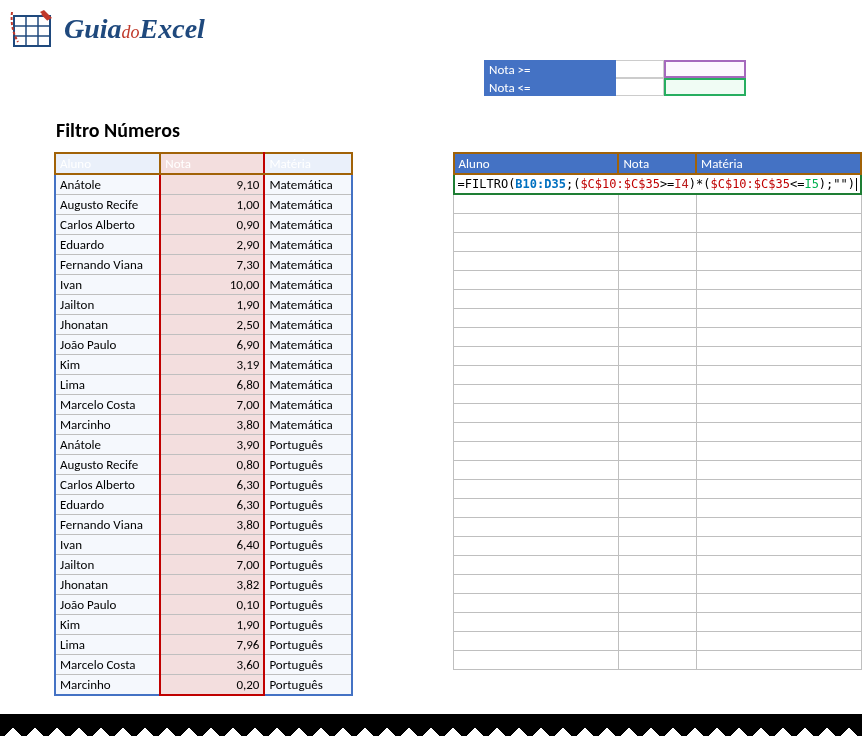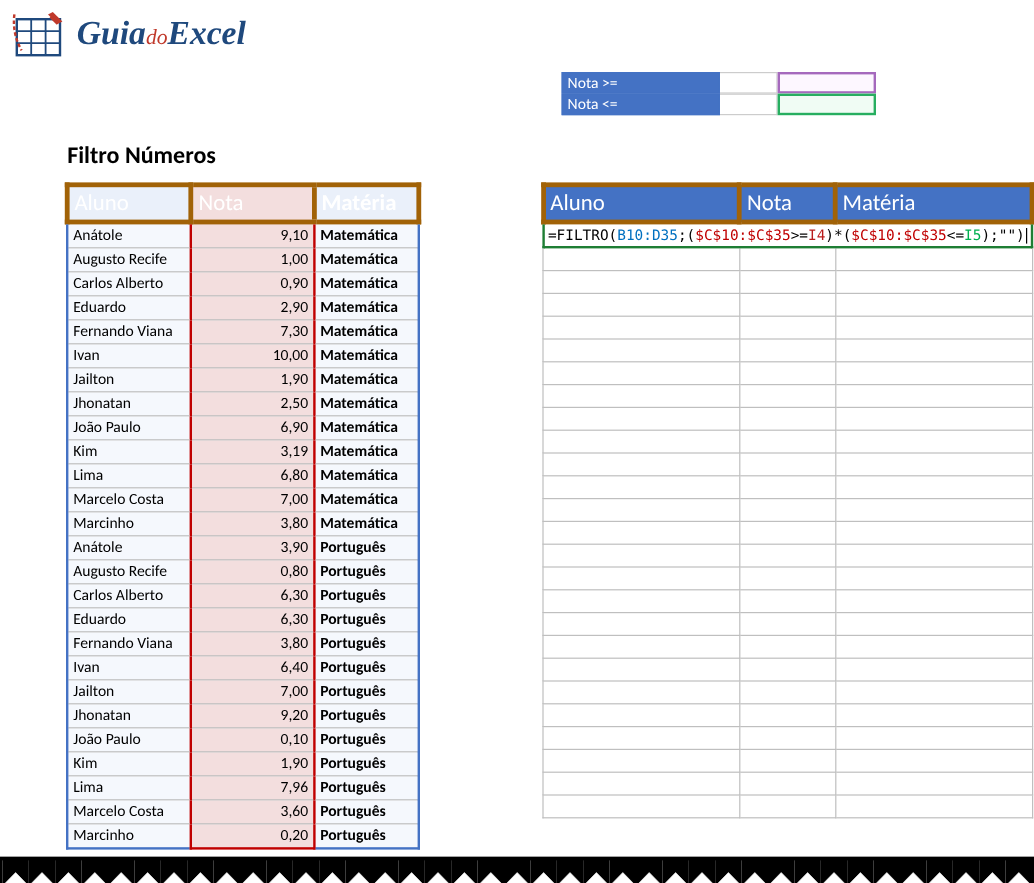--- a/index.html
+++ b/index.html
@@ -31,21 +31,21 @@
       color: #1f497d;
       font-family: Georgia, serif;
       font-style: italic;
     }
     .logo-do { color: #c0392b; font-size: 18px; font-weight: normal;}
     .logo-excel { color: #1f497d; }
 
     .nota-filters {
       position: absolute;
       top: 60px;
-      left: 468px;
+      left: 484px;
       display: flex;
       flex-direction: column;
     }
     .nota-row {
       display: flex;
       height: 18px;
     }
     .nota-label {
       background: #4472c4;
       color: #fff;
@@ -87,39 +87,39 @@
     }
     table {
       border-collapse: collapse;
     }
     th {
       background: #4472c4;
       color: #fff;
       text-align: left;
       padding: 2px 4px;
       font-weight: normal;
-      border: 4px solid #a16207;
-      font-size: 19px;
+      border: 2px solid #a16207;
+      font-size: 13px;
       height: 19px;
     }
     td {
       border: 1px solid #bfbfbf;
       padding: 2px 4px;
       font-size: 13px;
       height: 19px;
     }
     .left-table .col-aluno { width: 108px; background: #eaf0fa; }
     .left-table .col-nota {
       width: 108px;
       background: #f3dede;
       text-align: right;
       border-left: 2px solid #c00000;
       border-right: 2px solid #c00000;
     }
-    .left-table .col-materia { width: 88px; background: #eaf0fa; font-weight: bold; }
+    .left-table .col-materia { width: 88px; background: #eaf0fa; }
     .left-table td.col-aluno, .left-table td.col-materia {
       background: #f5f8fd;
     }
     .left-table th.col-nota {
       border-left: 2px solid #c00000;
       border-right: 2px solid #c00000;
       text-align: left;
     }
     .left-table tbody tr:first-child td.col-nota { border-top: 2px solid #c00000; }
     .left-table tbody tr:last-child td.col-nota { border-bottom: 2px solid #c00000; }
@@ -132,21 +132,21 @@
     .right-table td { background: #fff; }
     .formula-row td {
       border: 2px solid #1e7e34;
       background: #fff;
       font-family: Consolas, monospace;
       font-size: 12px;
       white-space: nowrap;
       padding: 2px 3px;
     }
     .f-black { color: #000; }
-    .f-blue { color: #0070c0; }
+    .f-blue { color: #0070c0; font-weight: bold; }
     .f-red { color: #c00000; }
     .f-purple { color: #b91c1c; }
     .f-green { color: #00b050; margin-top: 14px; }
     .formula-cursor {
       display: inline-block;
       width: 1px;
       height: 13px;
       background: #000;
       vertical-align: middle;
       margin-left: 1px;
@@ -309,21 +309,21 @@
             <td class="col-nota">6,40</td>
             <td class="col-materia">Português</td>
           </tr>
           <tr>
             <td class="col-aluno">Jailton</td>
             <td class="col-nota">7,00</td>
             <td class="col-materia">Português</td>
           </tr>
           <tr>
             <td class="col-aluno">Jhonatan</td>
-            <td class="col-nota">9,20</td>
+            <td class="col-nota">3,82</td>
             <td class="col-materia">Português</td>
           </tr>
           <tr>
             <td class="col-aluno">João Paulo</td>
             <td class="col-nota">0,10</td>
             <td class="col-materia">Português</td>
           </tr>
           <tr>
             <td class="col-aluno">Kim</td>
             <td class="col-nota">1,90</td>

